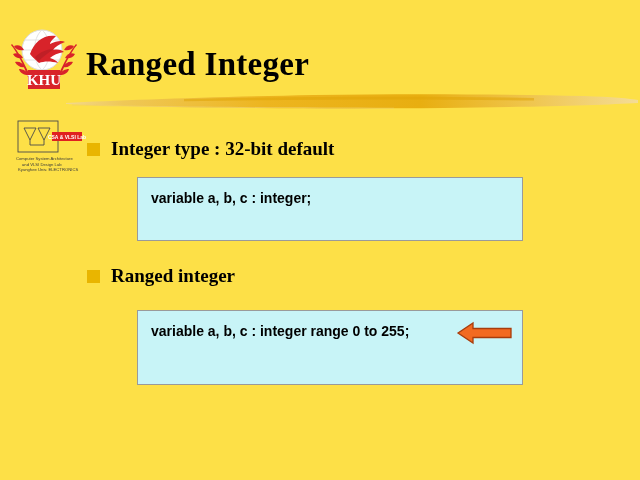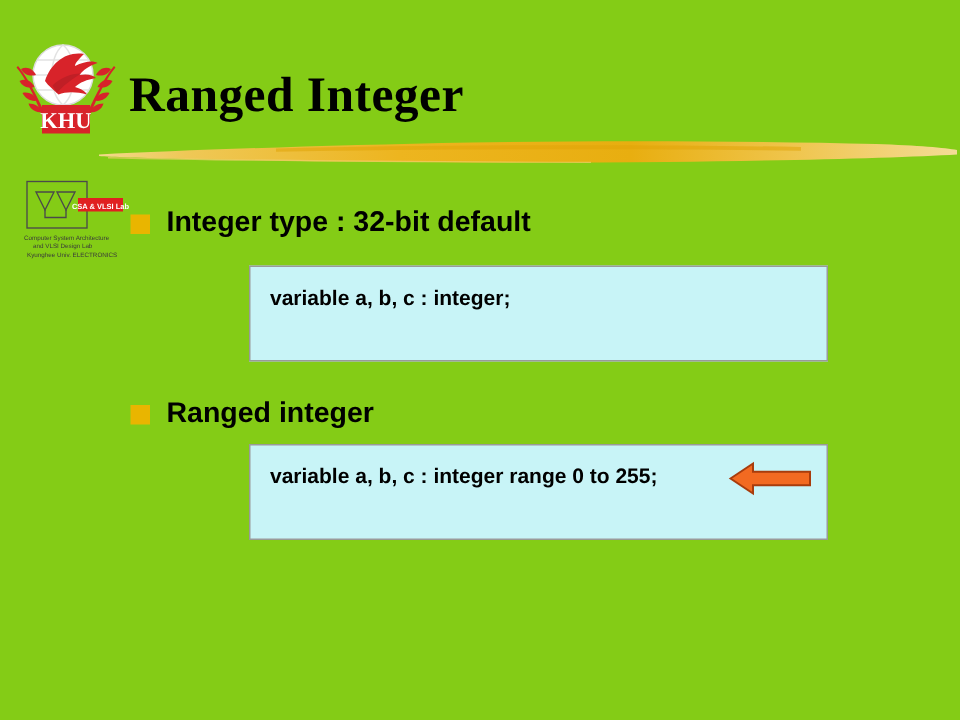--- a/index.html
+++ b/index.html
@@ -4,21 +4,21 @@
 <style>
   html, body {
     margin: 0;
     padding: 0;
     background: #ffffff;
   }
   #slide {
     position: relative;
     width: 640px;
     height: 480px;
-    background: #84cc16;
+    background: #fde047;
     overflow: hidden;
     font-family: "Liberation Sans", sans-serif;
   }
 
   
   #khu-logo {
     position: absolute;
     left: 8px;
     top: 24px;
     width: 72px;
@@ -68,39 +68,38 @@
     white-space: nowrap;
   }
   .bullet-square {
     width: 13px;
     height: 13px;
     background: #E9B500;
     margin-right: 11px;
     flex: 0 0 auto;
   }
   .bullet-text {
-    font-family: Liberation Sans, sans-serif;
+    font-family: Liberation Serif, serif;
     font-weight: bold;
     font-size: 19px;
     line-height: 22px;
     color: #000000;
   }
   #bullet-1 { left: 87px; top: 138px; }
   #bullet-2 { left: 87px; top: 265px; }
 
   
   .code-box {
     position: absolute;
     background: #C8F4F7;
     border: 1px solid #9A9A9A;
     box-sizing: border-box;
-    margin-left: 29px;
   }
   #code-box-1 { left: 137px; top: 177px; width: 386px; height: 64px; }
-  #code-box-2 { left: 137px; top: 296px; width: 386px; height: 64px; }
+  #code-box-2 { left: 137px; top: 310px; width: 386px; height: 75px; }
 
   .code-line {
     position: absolute;
     font-family: "Liberation Sans", sans-serif;
     font-weight: bold;
     font-size: 14px;
     line-height: 17px;
     color: #000000;
     white-space: nowrap;
   }

